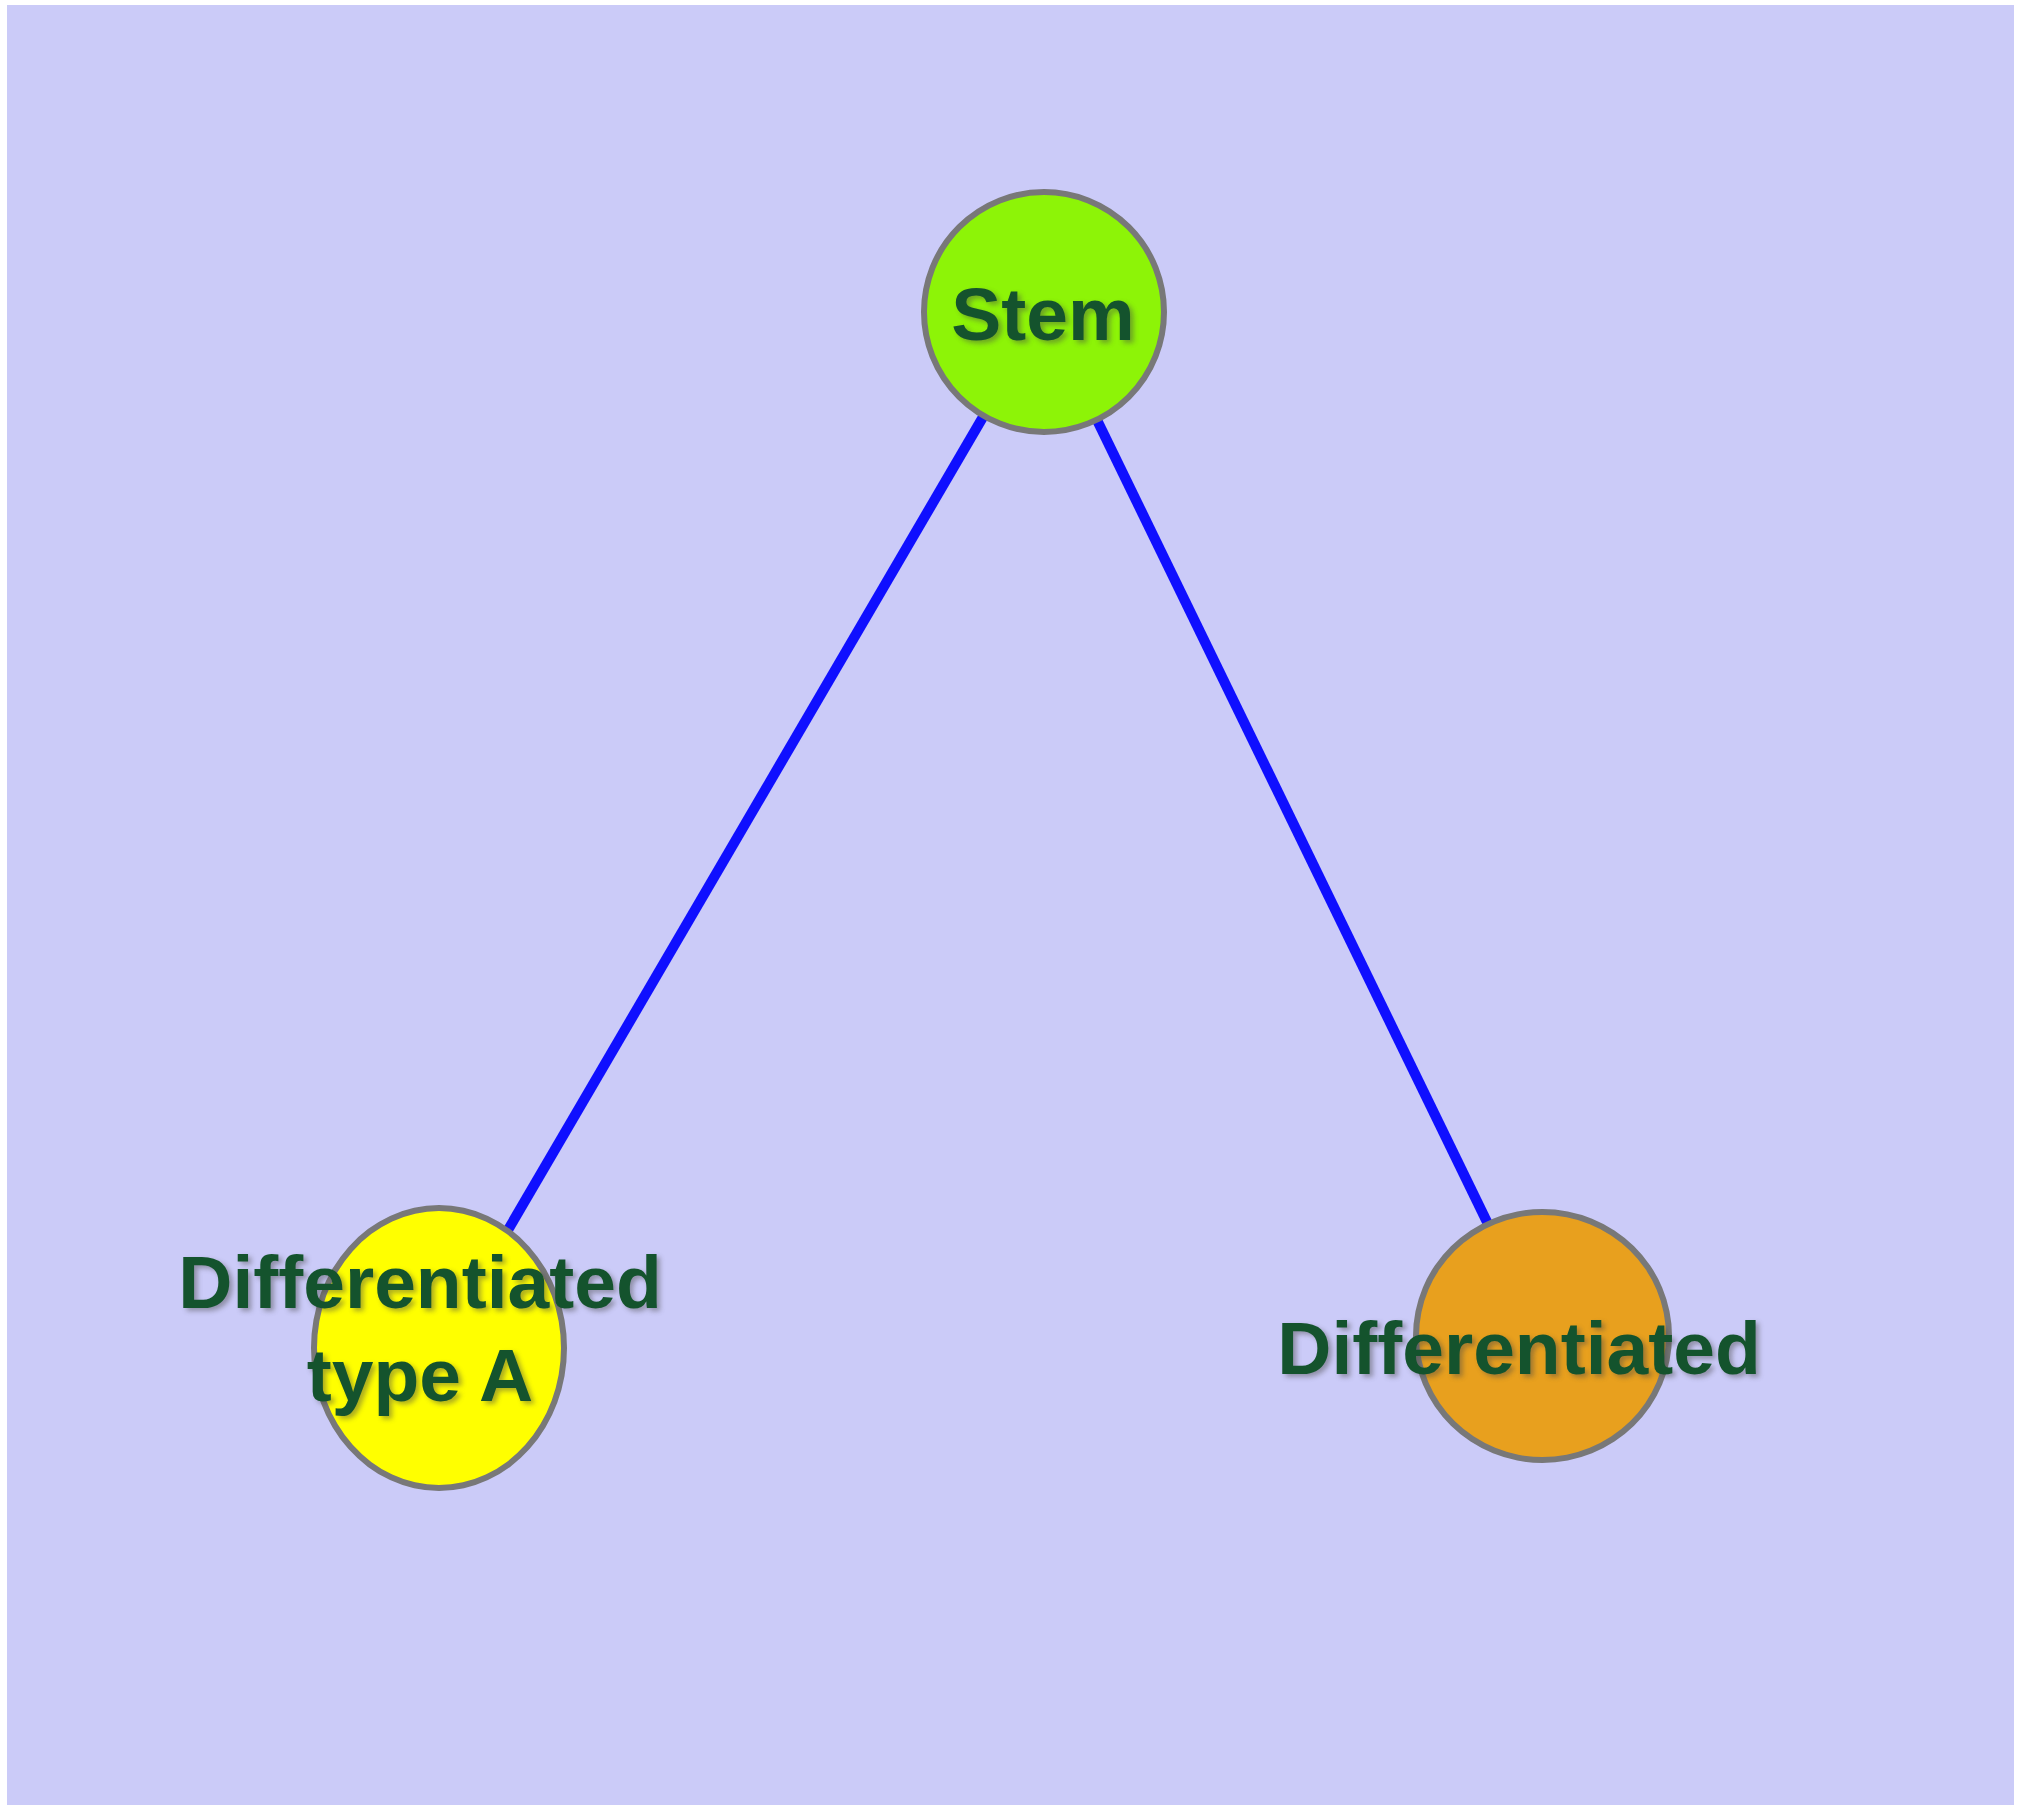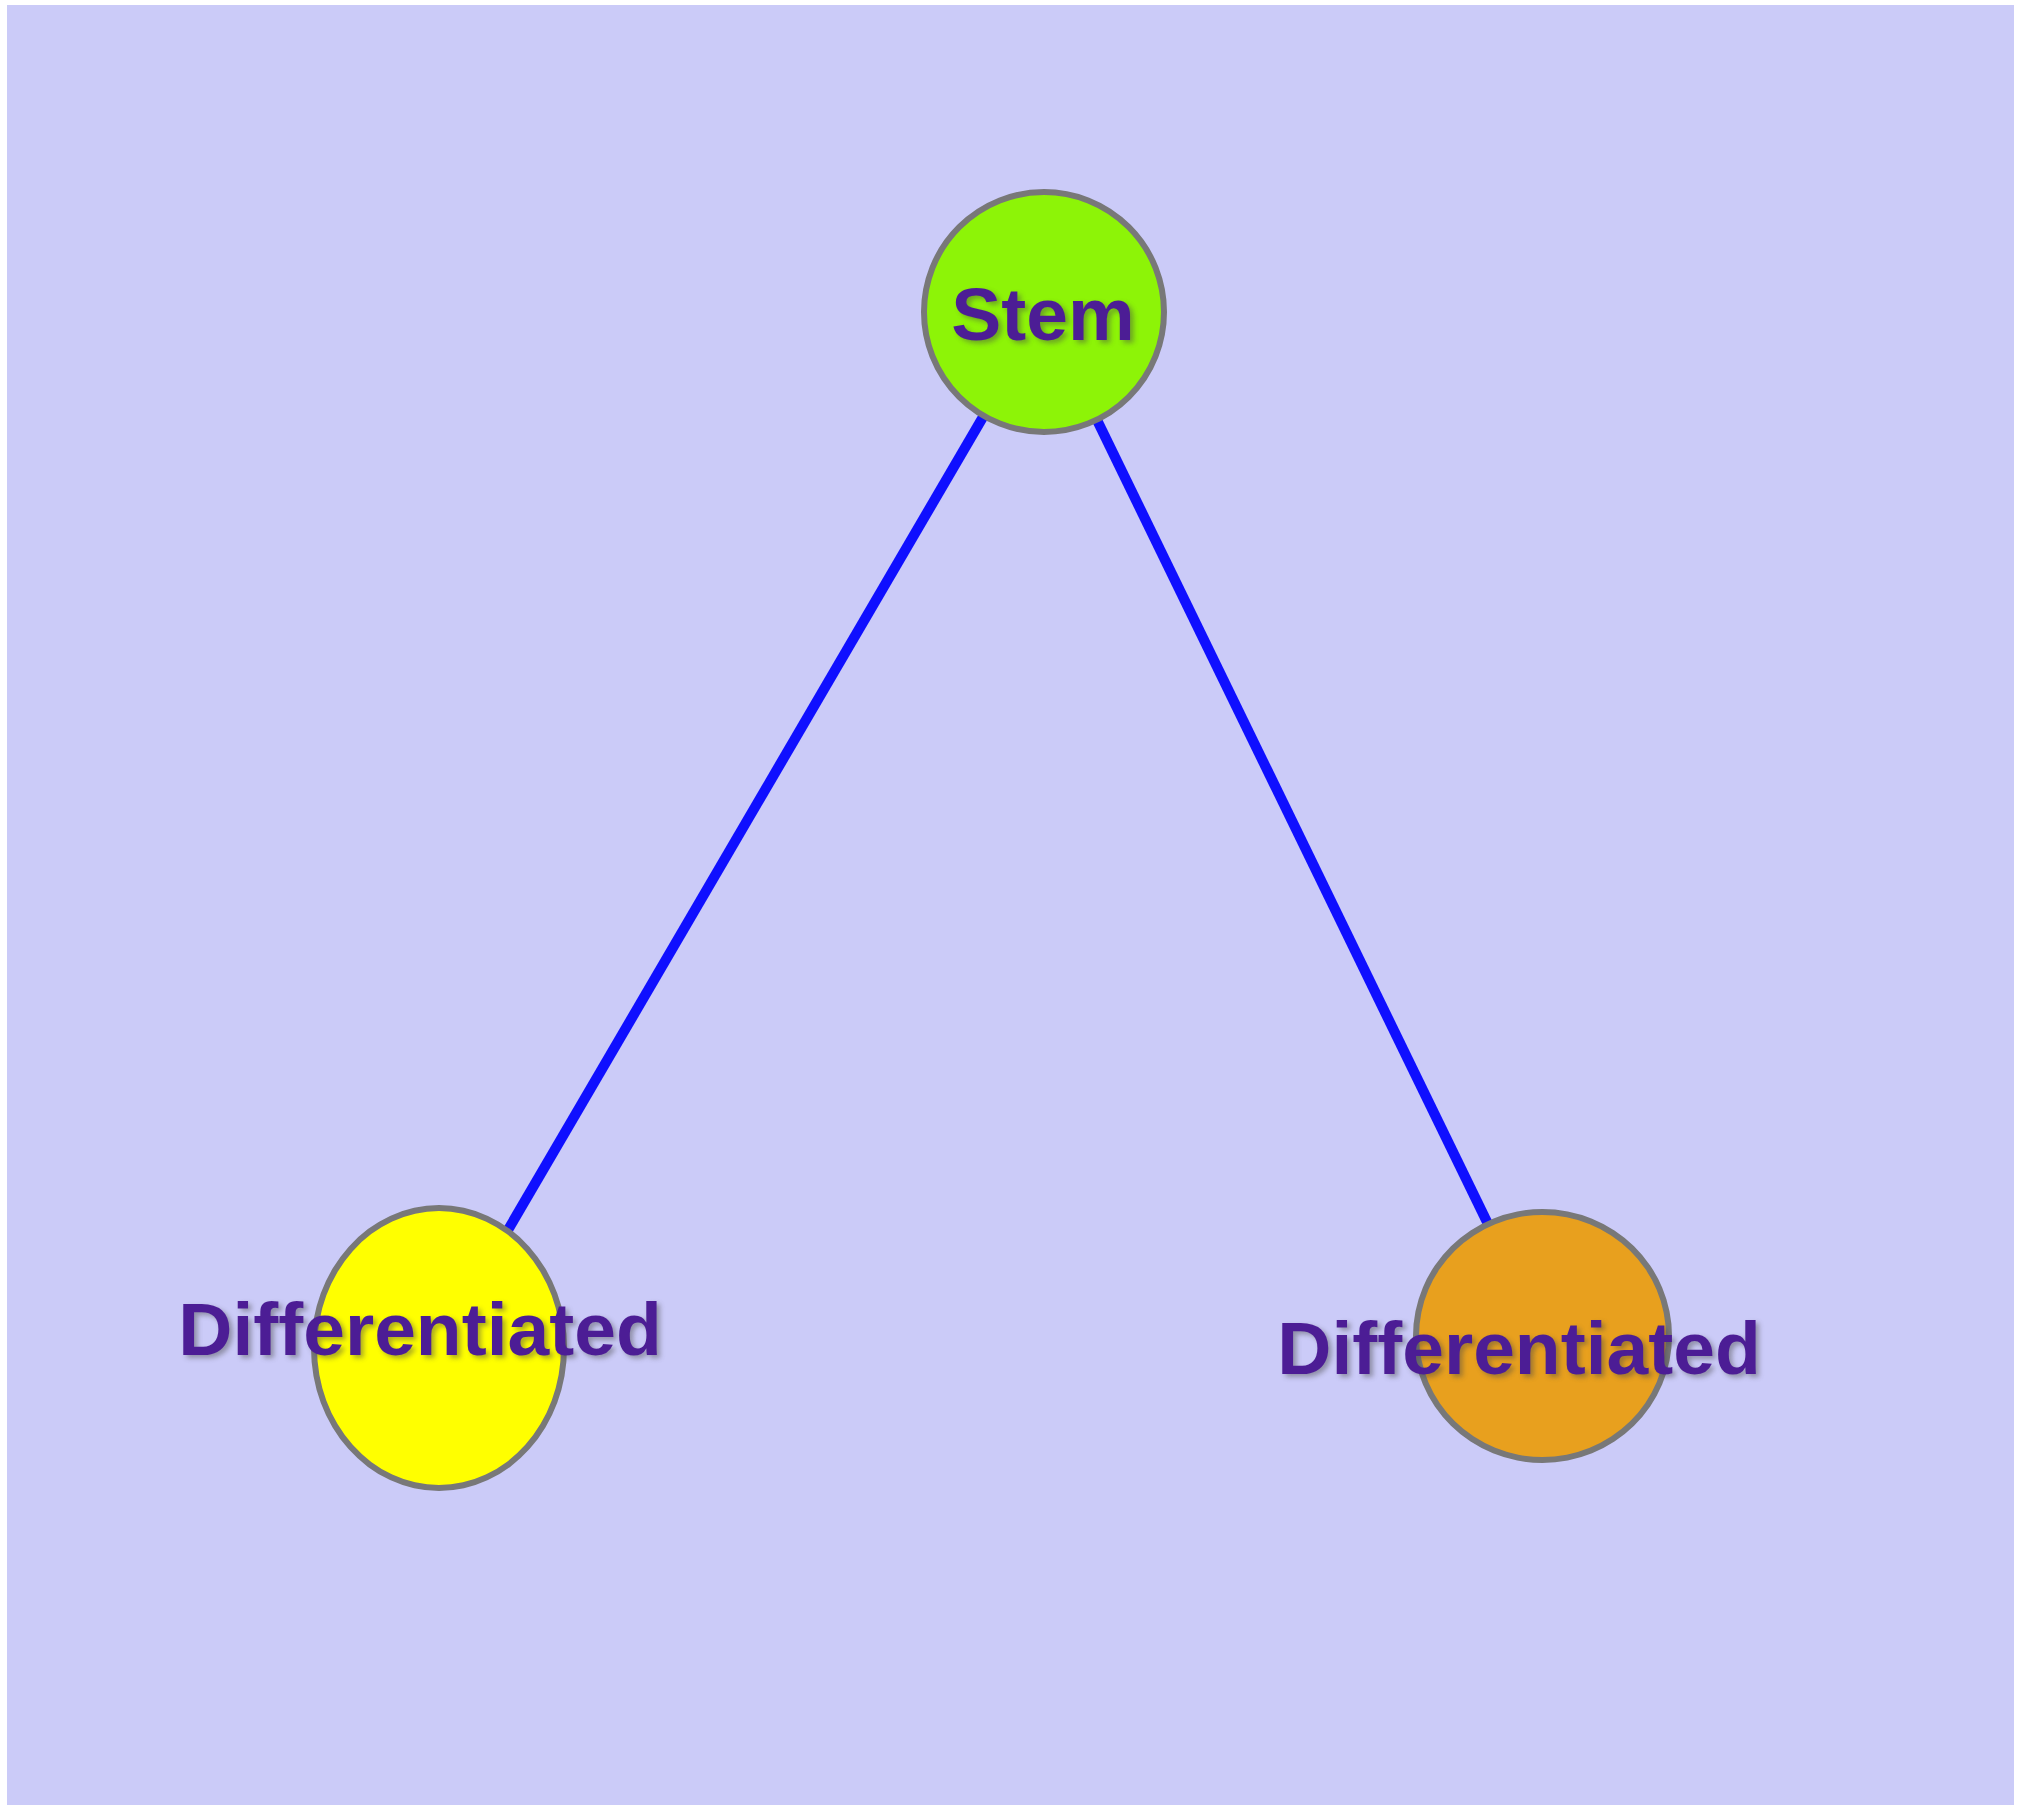--- a/index.html
+++ b/index.html
@@ -35,21 +35,21 @@
   .node-stem   { left: 921px; top: 189px;  width: 246px; height: 246px; }
   .node-type-a { left: 311px;  top: 1205px; width: 256px; height: 286px; }
   .node-type-b { left: 1413px; top: 1209px; width: 259px; height: 254px; }
 
   .node-label {
     position: absolute;
     transform: translate(-50%, -50%);
     font-weight: bold;
     font-size: 75px;
     line-height: 93px;
-    color: #4c1d95;
+    color: #14532d;
     text-align: center;
     white-space: nowrap;
     text-shadow: 3.4px 3.4px 5.1px rgba(70, 70, 70, 0.45);
   }
 
   .label-stem   { left: 1043px; top: 314px;  }
   .label-type-a { left: 420px;  top: 1329px; }
   .label-type-b { left: 1519px; top: 1348px; }
 </style>
 </head>
@@ -69,20 +69,21 @@
   <div class="node node-type-a" style="background-color: rgb(255, 255, 0);"></div>
 
   <div class="node node-type-b" style="background-color: rgb(232, 160, 30);"></div>
 
   <div class="node-label label-stem">
     <div>Stem</div>
   </div>
 
   <div class="node-label label-type-a">
     <div>Differentiated</div>
+    <div>type A</div>
   </div>
 
   <div class="node-label label-type-b">
     <div>Differentiated</div>
   </div>
 
 </div>
 
 
 </body></html>

